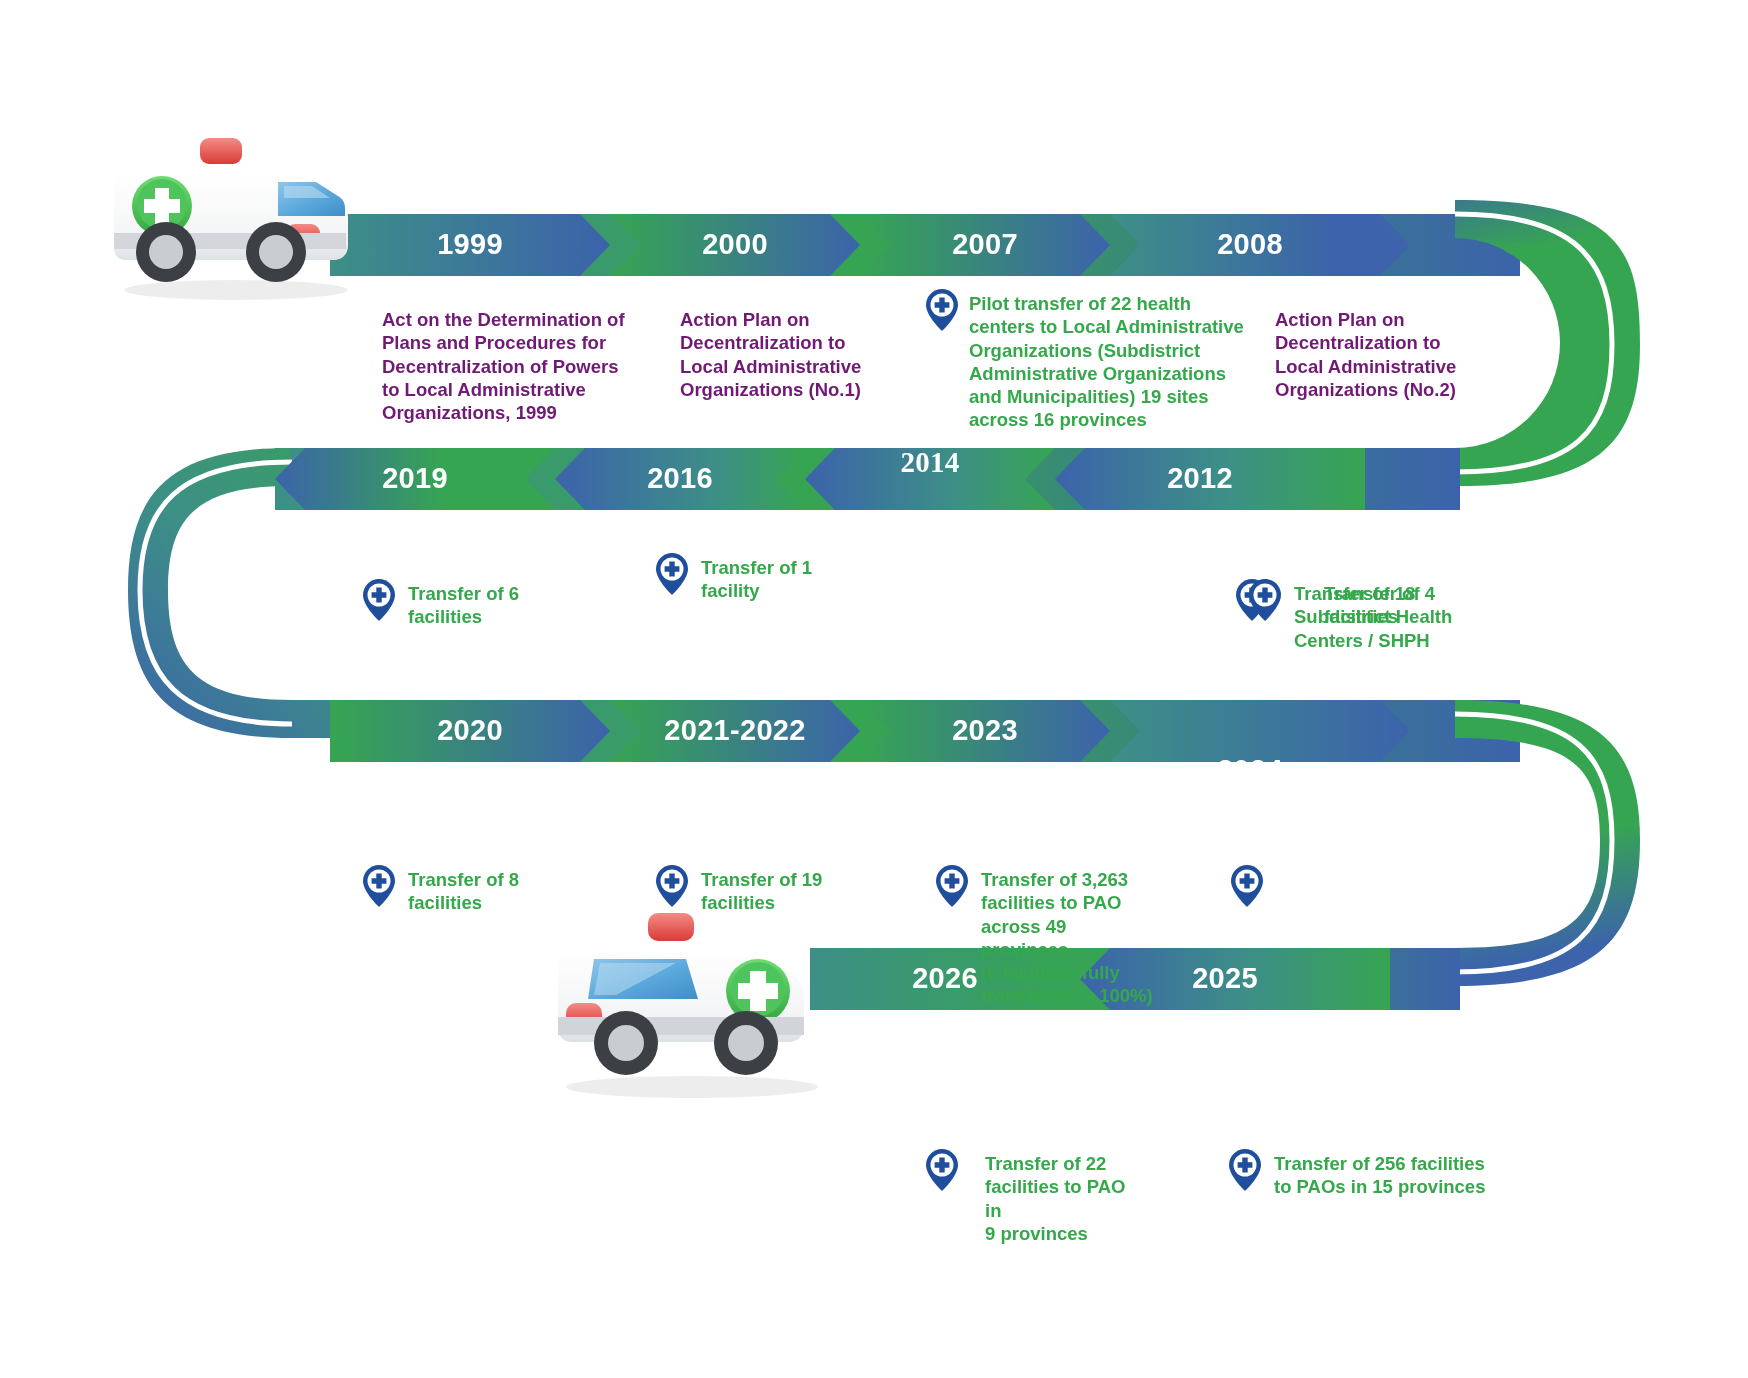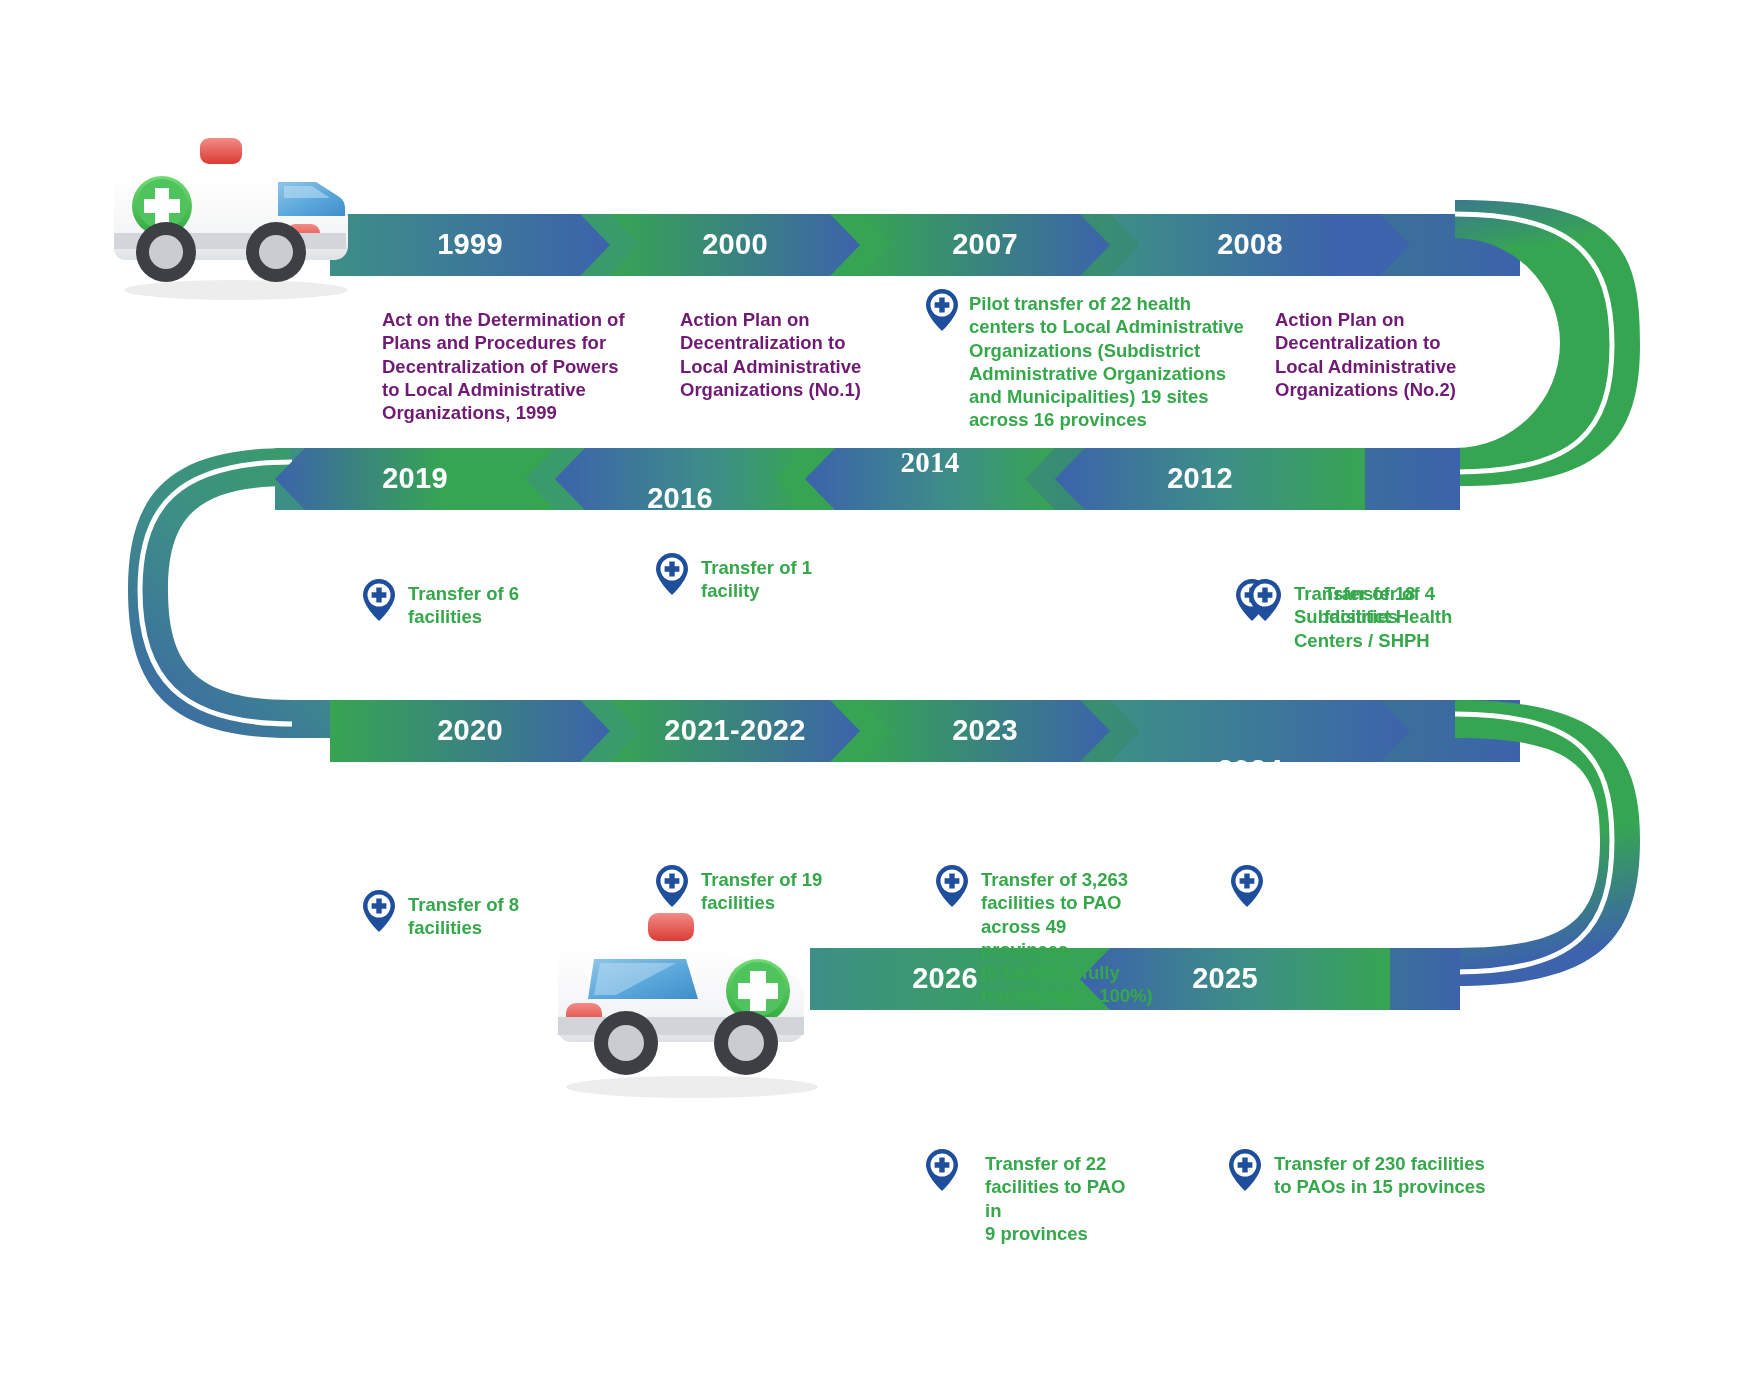--- a/index.html
+++ b/index.html
@@ -170,21 +170,21 @@
   <svg class="year-chip" style="left:555px; top:448px; width:250px;" viewBox="0 0 250 62" preserveAspectRatio="none">
     <defs>
         <linearGradient id="c2016" x1="0" y1="0" x2="1" y2="0">
       <stop offset="0%" stop-color="#3c63ab"></stop>
           <stop offset="65%" stop-color="#3d8f86"></stop>
       <stop offset="100%" stop-color="#36a552"></stop>
         </linearGradient>
       </defs>
     <path d="M30 0 H250 L220 31 L250 62 H30 L0 31 Z" fill="url(#c2016)"></path>
   </svg>
-  <div class="year-chip" style="left:555px; top:468px; width:250px;">
+  <div class="year-chip" style="left:555px; top:448px; width:250px;">
     <span>2016</span>
   </div>
 
   <svg class="year-chip" style="left:805px; top:448px; width:250px;" viewBox="0 0 250 62" preserveAspectRatio="none">
     <defs>
         <linearGradient id="c2014" x1="0" y1="0" x2="1" y2="0">
       <stop offset="0%" stop-color="#3c63ab"></stop>
           <stop offset="60%" stop-color="#3d8f86"></stop>
       <stop offset="100%" stop-color="#36a552"></stop>
         </linearGradient>
@@ -358,21 +358,21 @@
     <svg class="pin" viewBox="0 0 34 44">
       <path d="M17 1 C8.2 1 1 8.2 1 17 c0 11 16 26 16 26 s16-15 16-26 C33 8.2 25.8 1 17 1 Z" fill="#1f4e9c"></path>
       <circle cx="17" cy="17" r="11.5" fill="#ffffff"></circle>
       <path d="M14.3 9.6 h5.4 v4.7 h4.7 v5.4 h-4.7 v4.7 h-5.4 v-4.7 H9.6 v-5.4 h4.7 Z" fill="#1f4e9c"></path>
     </svg>
     <div class="txt" style="padding-left:6px;">Transfer of 18
 Subdistrict Health
 Centers / SHPH</div>
   </div>
 
-  <div class="entry green" style="left:362px; top:868px; width:190px;margin-top:25px;">
+  <div class="entry green" style="left:362px; top:868px; width:190px;">
     <svg class="pin" viewBox="0 0 34 44">
       <path d="M17 1 C8.2 1 1 8.2 1 17 c0 11 16 26 16 26 s16-15 16-26 C33 8.2 25.8 1 17 1 Z" fill="#1f4e9c"></path>
       <circle cx="17" cy="17" r="11.5" fill="#ffffff"></circle>
       <path d="M14.3 9.6 h5.4 v4.7 h4.7 v5.4 h-4.7 v4.7 h-5.4 v-4.7 H9.6 v-5.4 h4.7 Z" fill="#1f4e9c"></path>
     </svg>
     <div class="txt" style="padding-left:6px;">Transfer of 8
 facilities</div>
   </div>
 
   <div class="entry green" style="left:655px; top:868px; width:190px;">
@@ -416,21 +416,21 @@
 facilities to PAO in
 9 provinces</div>
   </div>
 
   <div class="entry green" style="left:1228px; top:1152px; width:290px;">
     <svg class="pin" viewBox="0 0 34 44">
       <path d="M17 1 C8.2 1 1 8.2 1 17 c0 11 16 26 16 26 s16-15 16-26 C33 8.2 25.8 1 17 1 Z" fill="#1f4e9c"></path>
       <circle cx="17" cy="17" r="11.5" fill="#ffffff"></circle>
       <path d="M14.3 9.6 h5.4 v4.7 h4.7 v5.4 h-4.7 v4.7 h-5.4 v-4.7 H9.6 v-5.4 h4.7 Z" fill="#1f4e9c"></path>
     </svg>
-    <div class="txt" style="padding-left:6px;">Transfer of 230 facilities
+    <div class="txt" style="padding-left:6px;">Transfer of 256 facilities
 to PAOs in 15 provinces</div>
   </div>
 
   <svg class="amb" style="left:108px; top:128px; width:250px; height:175px;" viewBox="0 0 250 175">
     <defs>
       <linearGradient id="body1" x1="0" y1="0" x2="0" y2="1">
         <stop offset="0%" stop-color="#ffffff"></stop>
           <stop offset="70%" stop-color="#f4f5f6"></stop>
         <stop offset="100%" stop-color="#dfe2e5"></stop>
       </linearGradient>

